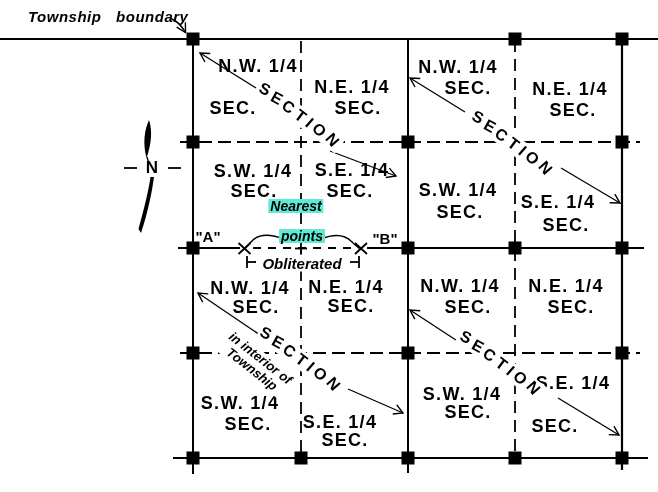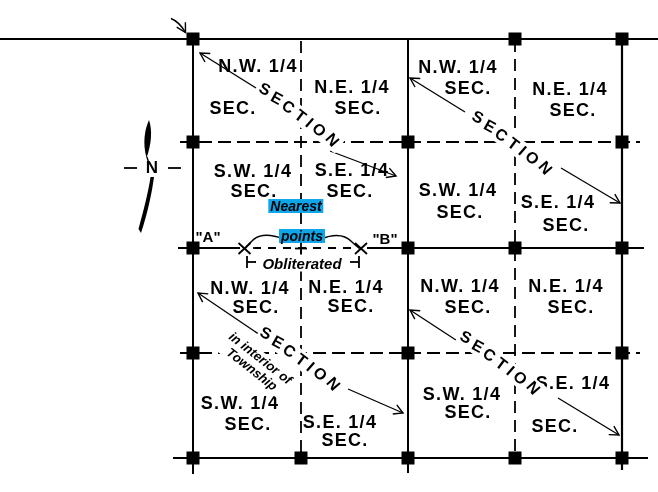--- a/index.html
+++ b/index.html
@@ -3,21 +3,21 @@
 <meta charset="utf-8">
 <style>
   html,body{margin:0;padding:0;background:#ffffff;}
   #stage{position:relative;width:658px;height:492px;background:#ffffff;overflow:hidden;
          font-family:"Liberation Sans",sans-serif;color:#000;}
   #lines{position:absolute;left:0;top:0;}
   .lbl{position:absolute;transform:translate(-50%,-50%);white-space:nowrap;color:#000;}
   .q{font-weight:700;font-size:18px;letter-spacing:1.3px;}
   .secw{font-weight:700;font-size:16px;background:#fff;padding:0 1px;}
   .secw span{display:inline-block;margin-right:4px;}
-  .note{font-style:italic;font-weight:700;font-size:14px;background:#0ea5e9;padding:0 2px;line-height:1;}
+  .note{font-style:italic;font-weight:700;font-size:14px;background:#5eead4;padding:0 2px;line-height:1;}
   .ob{font-style:italic;font-weight:700;font-size:15px;background:#fff;padding:0 2px;}
   .ab{font-weight:700;font-size:15px;}
   .tb{position:absolute;left:28px;top:8px;font-style:italic;font-weight:700;font-size:15px;
       word-spacing:10px;letter-spacing:.5px;}
   .interior{font-style:italic;font-weight:700;font-size:13px;text-align:center;line-height:1.08;
             background:#fff;padding:0 2px;}
   .north-n{font-weight:700;font-size:17px;}
 </style>
 </head>
 <body>
@@ -107,20 +107,21 @@
 
     <g>
       <path d="M149,120 C144.5,130 142.5,143 146.5,158 C151.5,144 152.5,130 149,120 Z" fill="#000"></path>
       <line x1="147" y1="157" x2="148.5" y2="162" stroke="#000" stroke-width="1.4"></line>
       <line x1="124" y1="168" x2="137" y2="168" stroke="#000" stroke-width="1.8"></line>
       <line x1="168" y1="168" x2="181" y2="168" stroke="#000" stroke-width="1.8"></line>
       <path d="M154,177 C152,192 148,212 141,233 L138.5,229 C144,209 148.5,191 150.5,177 Z" fill="#000"></path>
     </g>
   </svg>
 
+  <div class="tb">Township boundary</div>
 
   <div class="lbl north-n" style="left:152px;top:168px;">N</div>
 
   <div class="lbl q" style="left:258px;top:66px;">N.W. 1/4</div>
   <div class="lbl q" style="left:233px;top:108px;">SEC.</div>
   <div class="lbl q" style="left:352px;top:87px;">N.E. 1/4</div>
   <div class="lbl q" style="left:358px;top:108px;">SEC.</div>
   <div class="lbl q" style="left:253px;top:171px;">S.W. 1/4</div>
   <div class="lbl q" style="left:254px;top:191px;">SEC.</div>
   <div class="lbl q" style="left:352px;top:170px;">S.E. 1/4</div>

